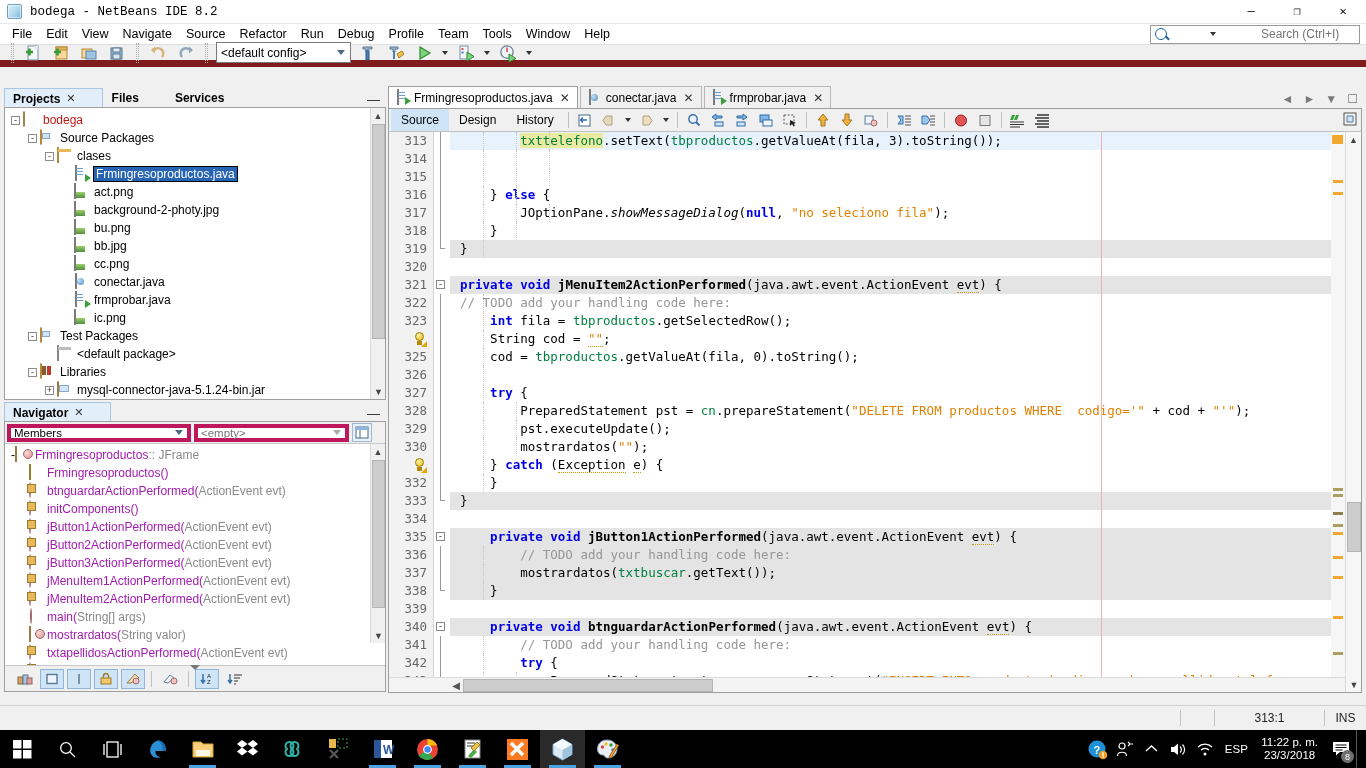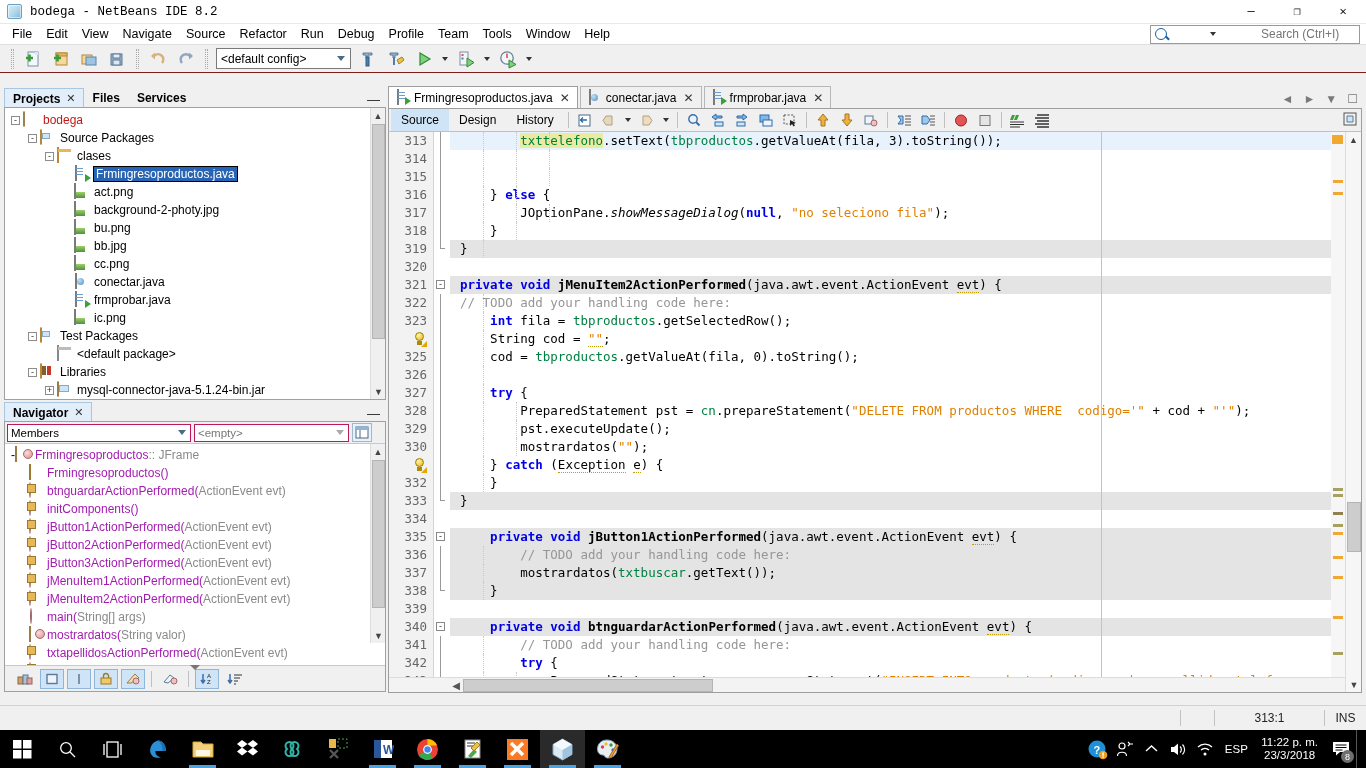--- a/index.html
+++ b/index.html
@@ -47,22 +47,22 @@
   .search-box .mag { width:12px;height:12px;border:1.6px solid #1a5fa8;border-radius:50%;
     position:relative; margin-right:2px; flex:none;}
   .search-box .mag:after{content:"";position:absolute;width:5px;height:1.6px;background:#1a5fa8;
     right:-4px;bottom:0px;transform:rotate(45deg);}
   .search-box .caret { width:0;height:0;border-left:3px solid transparent;border-right:3px solid transparent;
      border-top:4px solid #333; margin:0 5px 0 1px;}
   .search-box input{ border:0;outline:0;font-size:12px;color:#555;width:100%;font-family:"Liberation Sans",sans-serif;}
 
   
   .toolbar {
-    height:28px; background:#f0f0f0; display:flex; align-items:center;
-    padding-left:6px; border-bottom:1px solid #7f1d1d;
+    height:22px; background:#f0f0f0; display:flex; align-items:center;
+    padding-left:6px; border-bottom:7px solid #7f1d1d;
   }
   .tgrip { width:3px;height:20px;border-left:1px dotted #aaa;border-right:1px dotted #aaa;margin:0 5px;}
   .tbtn { width:26px;height:26px;display:flex;align-items:center;justify-content:center;margin:0 1px;border-radius:2px;}
   .cfg-combo {
     width:135px;height:21px;border:1px solid #7a7a7a;background:#fff;
     display:flex;align-items:center;font-size:12px;padding-left:4px;margin:0 3px;
   }
   .cfg-combo .arr{margin-left:auto;margin-right:5px;width:0;height:0;
      border-left:4px solid transparent;border-right:4px solid transparent;border-top:5px solid #4a6a86;}
   .dd-arrow { width:0;height:0;border-left:3.5px solid transparent;border-right:3.5px solid transparent;
@@ -71,21 +71,21 @@
   
   .body-area { position:absolute; left:0; top:80px; width:1366px; height:625px; background:#f0f0f0; }
 
   .left-pane { position:absolute;left:4px;top:8px;width:382px;height:312px; }
   .nav-pane  { position:absolute;left:4px;top:322px;width:382px;height:290px; }
   .right-pane{ position:absolute;left:388px;top:6px;width:974px;height:607px; }
 
   
   .wtabs { display:flex; height:19px; align-items:flex-end; }
   .wtab {
-    height:19px;padding:1px 7px 0 8px;font-size:12px;font-weight:bold;color:#000;
+    height:19px;padding:1px 26px 0 8px;font-size:12px;font-weight:bold;color:#000;
     display:flex;align-items:center;background:#f0f0f0;border:1px solid transparent;
   }
   .wtab.active { background:#e3eefb; border:1px solid #a9c6e3; border-bottom:none;}
   .wtab .x { margin-left:6px; font-size:11px; font-weight:normal;color:#333;}
   .wtabs .minim { margin-left:auto; padding-right:6px;font-size:13px;color:#222;}
   .panel-body {
     background:#fff;border:1px solid #a0a0a0;border-top:1px solid #a0a0a0;
     overflow:hidden;position:relative;
   }
 
@@ -134,21 +134,21 @@
 
   .tree-scroll {
     position:absolute;right:0;top:0;width:15px;height:100%;background:#f0f0f0;border-left:1px solid #dcdcdc;
   }
   .sc-up,.sc-dn{height:15px;display:flex;align-items:center;justify-content:center;font-size:9px;color:#444;}
   .sc-thumb{position:absolute;left:1px;width:13px;background:#cdcdcd;border:1px solid #b4b4b4;}
 
   
   .nav-filter { height:22px;background:#f0f0f0;display:flex;align-items:center;padding:2px 2px;gap:3px;
      border-bottom:1px solid #c8c8c8;}
-  .nv-combo{height:18px;background:#fff;border:1px solid #be185d;display:flex;align-items:center;
+  .nv-combo{height:18px;background:#fff;border:4px solid #be185d;display:flex;align-items:center;
      font-size:11.5px;padding-left:3px;}
   .nv-combo .arr{margin-left:auto;margin-right:4px;width:0;height:0;
      border-left:4px solid transparent;border-right:4px solid transparent;border-top:5px solid #4a6a86;}
   .nv-combo.disabled{color:#777;}
   .nv-combo.disabled .arr{border-top-color:#a9a9a9;}
   .nv-icon-btn{width:20px;height:19px;border:1px solid #9fb8cf;background:#e9f2fb;
      display:flex;align-items:center;justify-content:center;}
 
   .mrow{display:flex;align-items:center;height:18px;white-space:nowrap;font-size:12px;}
   .ic-class{width:14px;height:13px;margin-top:1px;background:linear-gradient(#ffe6a8,#efc061);

